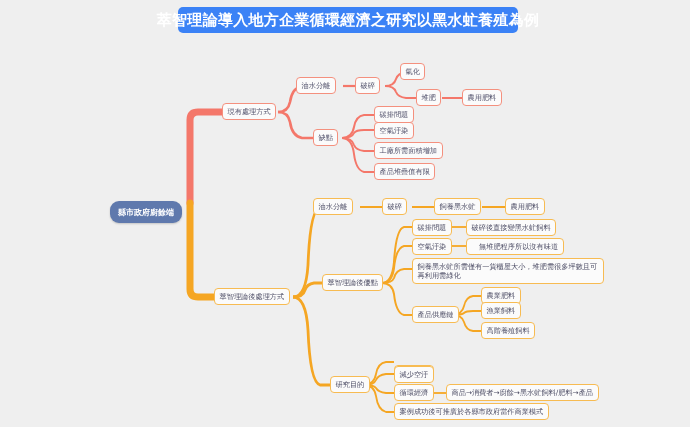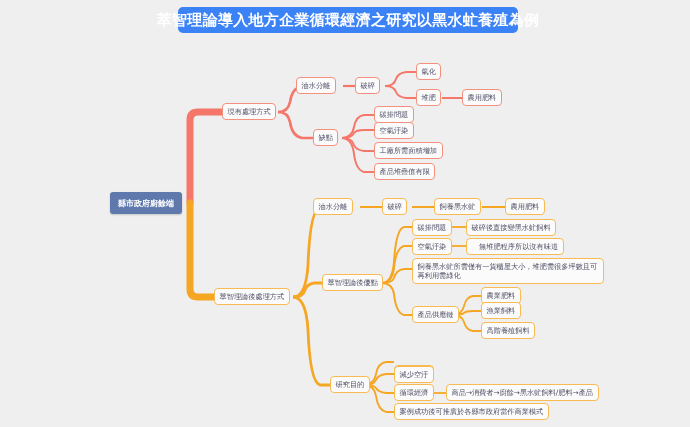--- a/index.html
+++ b/index.html
@@ -41,26 +41,27 @@
     position: absolute;
     display: flex;
     align-items: center;
     justify-content: center;
     white-space: nowrap;
     z-index: 4;
   }
   .root {
     background: #5f79ad;
     color: #ffffff;
-    border-radius: 3px;
+    border-radius: 9px;
     font-size: 8px;
     font-weight: bold;
     padding: 0 8px;
     height: 22px;
     box-shadow: 0 1px 2px rgba(0,0,0,0.18);
+    margin-top: 9px;
   }
   .pill {
     border-radius: 4px;
     background: #fbfbfb;
     font-size: 7.2px;
     line-height: 1.35;
     padding: 2.5px 4.5px;
     border: 1px solid #f4a26a;
     color: #4b4b63;
   }
@@ -122,21 +123,21 @@
   </svg>
 
   <div class="title-bar">萃智理論導入地方企業循環經濟之研究以黑水虻養殖為例</div>
 
   <div class="node root" style="left:110px; top:192px;">縣市政府廚餘端</div>
 
   <div class="node pill red" style="left:222px; top:103px;">現有處理方式</div>
 
   <div class="node pill red" style="left:296px; top:77px;">油水分離</div>
   <div class="node pill red" style="left:355px; top:77px;">破碎</div>
-  <div class="node pill red" style="left:416px; top:63px;">氣化</div>
+  <div class="node pill red" style="left:400px; top:63px;">氣化</div>
   <div class="node pill red" style="left:416px; top:89px;">堆肥</div>
   <div class="node pill red" style="left:462px; top:89px;">農用肥料</div>
 
   <div class="node pill red" style="left:313px; top:129px;">缺點</div>
   <div class="node pill red" style="left:374px; top:106px;">碳排問題</div>
   <div class="node pill red" style="left:374px; top:122px;">空氣汙染</div>
   <div class="node pill red" style="left:374px; top:142px;">工廠所需面積增加</div>
   <div class="node pill red" style="left:374px; top:163px;">產品堆疊值有限</div>
 
   <div class="node pill amber" style="left:214px; top:288px;">萃智理論後處理方式</div>

